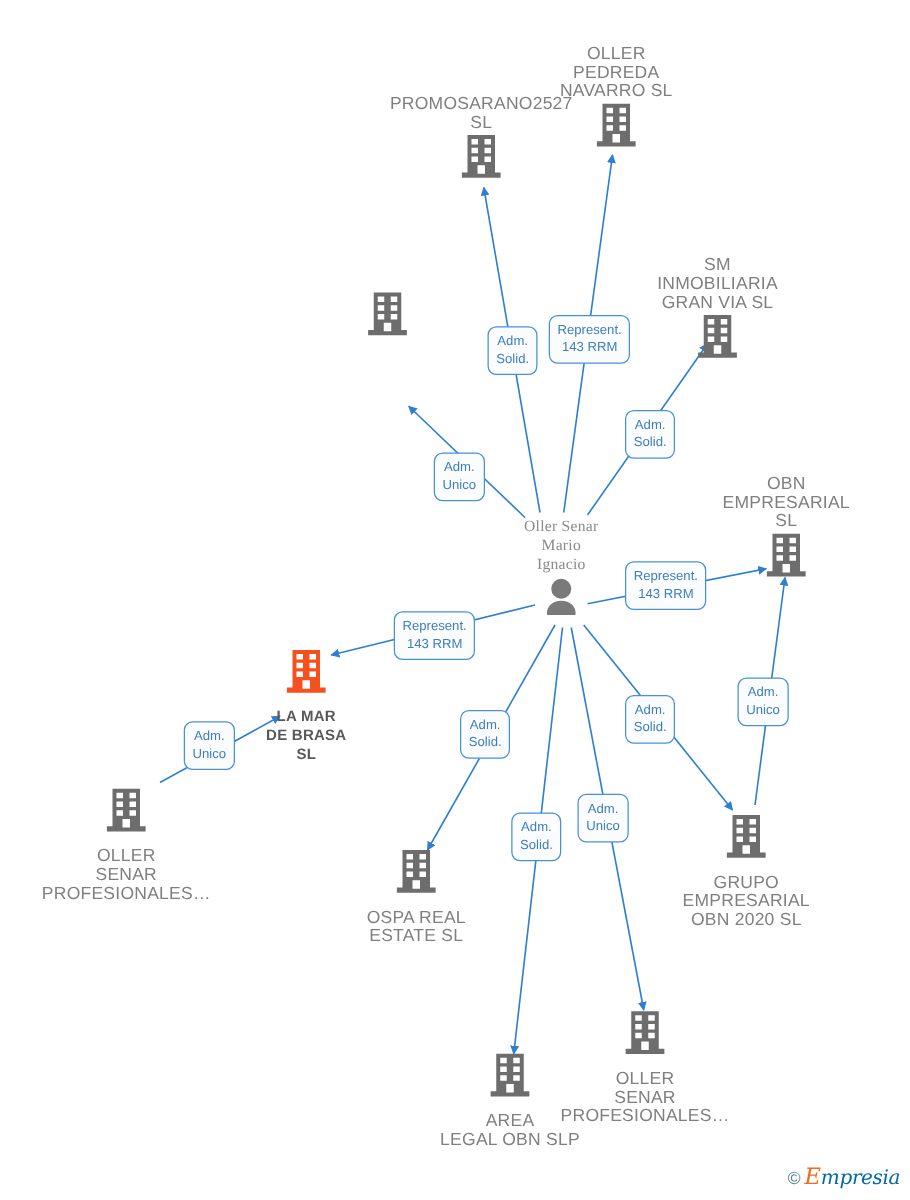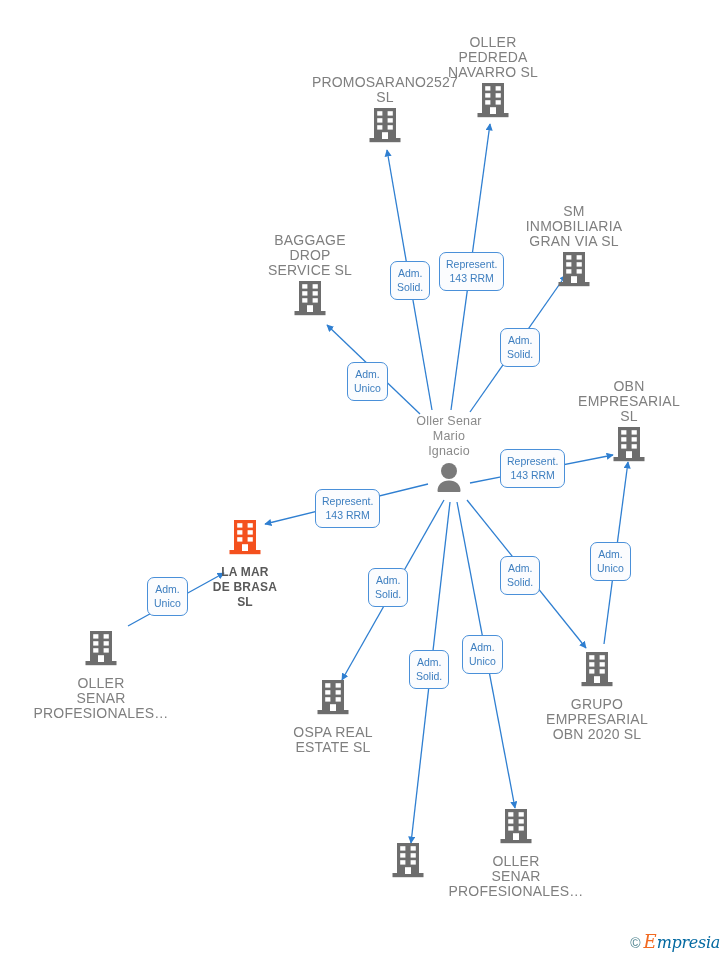--- a/index.html
+++ b/index.html
@@ -48,20 +48,21 @@
     color: #595959;
     font-weight: bold;
     font-size: 12px;
   }
   .node.label-above .lbl { margin-bottom: 2px; }
   .node.label-below .lbl { margin-top: 6px; }
   .person .lbl {
     font-size: 12.5px;
     color: #8a8a8a;
     margin-bottom: 1px;
+    font-family: Liberation Serif, serif;
   }
   .badge {
     position: absolute;
     border: 1.4px solid #4a90d9;
     border-radius: 7px;
     background: #fbfcfe;
     color: #3d7ebf;
     font-size: 10.5px;
     line-height: 14px;
     text-align: center;
@@ -166,23 +167,20 @@
             <rect x="9.2" y="4.2" width="5.2" height="4.4" fill="#ffffff"></rect>
             <rect x="19.6" y="4.2" width="5.2" height="4.4" fill="#ffffff"></rect>
             <rect x="9.2" y="11.2" width="5.2" height="4.4" fill="#ffffff"></rect>
             <rect x="19.6" y="11.2" width="5.2" height="4.4" fill="#ffffff"></rect>
             <rect x="9.2" y="18.2" width="5.2" height="4.4" fill="#ffffff"></rect>
             <rect x="19.6" y="18.2" width="5.2" height="4.4" fill="#ffffff"></rect>
             <rect x="14.0" y="25.2" width="6.0" height="6.8" fill="#ffffff"></rect>
           </svg></span>
       </div>
       <div class="node label-above" style="left: 310px; top: 233px;">
-        <span class="lbl">BAGGAGE
-DROP
-SERVICE  SL</span>
         <span class="ico"><svg width="34" height="38" viewBox="0 0 34 38">
             <rect x="6" y="1" width="22" height="31" fill="#6d6d6d"></rect>
             <rect x="1.5" y="31" width="31" height="4.2" fill="#6d6d6d"></rect>
             <rect x="9.2" y="4.2" width="5.2" height="4.4" fill="#ffffff"></rect>
             <rect x="19.6" y="4.2" width="5.2" height="4.4" fill="#ffffff"></rect>
             <rect x="9.2" y="11.2" width="5.2" height="4.4" fill="#ffffff"></rect>
             <rect x="19.6" y="11.2" width="5.2" height="4.4" fill="#ffffff"></rect>
             <rect x="9.2" y="18.2" width="5.2" height="4.4" fill="#ffffff"></rect>
             <rect x="19.6" y="18.2" width="5.2" height="4.4" fill="#ffffff"></rect>
             <rect x="14.0" y="25.2" width="6.0" height="6.8" fill="#ffffff"></rect>
@@ -272,20 +270,22 @@
             <rect x="6" y="1" width="22" height="31" fill="#6d6d6d"></rect>
             <rect x="1.5" y="31" width="31" height="4.2" fill="#6d6d6d"></rect>
             <rect x="9.2" y="4.2" width="5.2" height="4.4" fill="#ffffff"></rect>
             <rect x="19.6" y="4.2" width="5.2" height="4.4" fill="#ffffff"></rect>
             <rect x="9.2" y="11.2" width="5.2" height="4.4" fill="#ffffff"></rect>
             <rect x="19.6" y="11.2" width="5.2" height="4.4" fill="#ffffff"></rect>
             <rect x="9.2" y="18.2" width="5.2" height="4.4" fill="#ffffff"></rect>
             <rect x="19.6" y="18.2" width="5.2" height="4.4" fill="#ffffff"></rect>
             <rect x="14.0" y="25.2" width="6.0" height="6.8" fill="#ffffff"></rect>
           </svg></span>
+        <span class="lbl">AREA
+LEGAL OBN  SLP</span>
       </div>
       <div class="node label-below" style="left: 516px; top: 808px;">
         <span class="ico"><svg width="34" height="38" viewBox="0 0 34 38">
             <rect x="6" y="1" width="22" height="31" fill="#6d6d6d"></rect>
             <rect x="1.5" y="31" width="31" height="4.2" fill="#6d6d6d"></rect>
             <rect x="9.2" y="4.2" width="5.2" height="4.4" fill="#ffffff"></rect>
             <rect x="19.6" y="4.2" width="5.2" height="4.4" fill="#ffffff"></rect>
             <rect x="9.2" y="11.2" width="5.2" height="4.4" fill="#ffffff"></rect>
             <rect x="19.6" y="11.2" width="5.2" height="4.4" fill="#ffffff"></rect>
             <rect x="9.2" y="18.2" width="5.2" height="4.4" fill="#ffffff"></rect>

